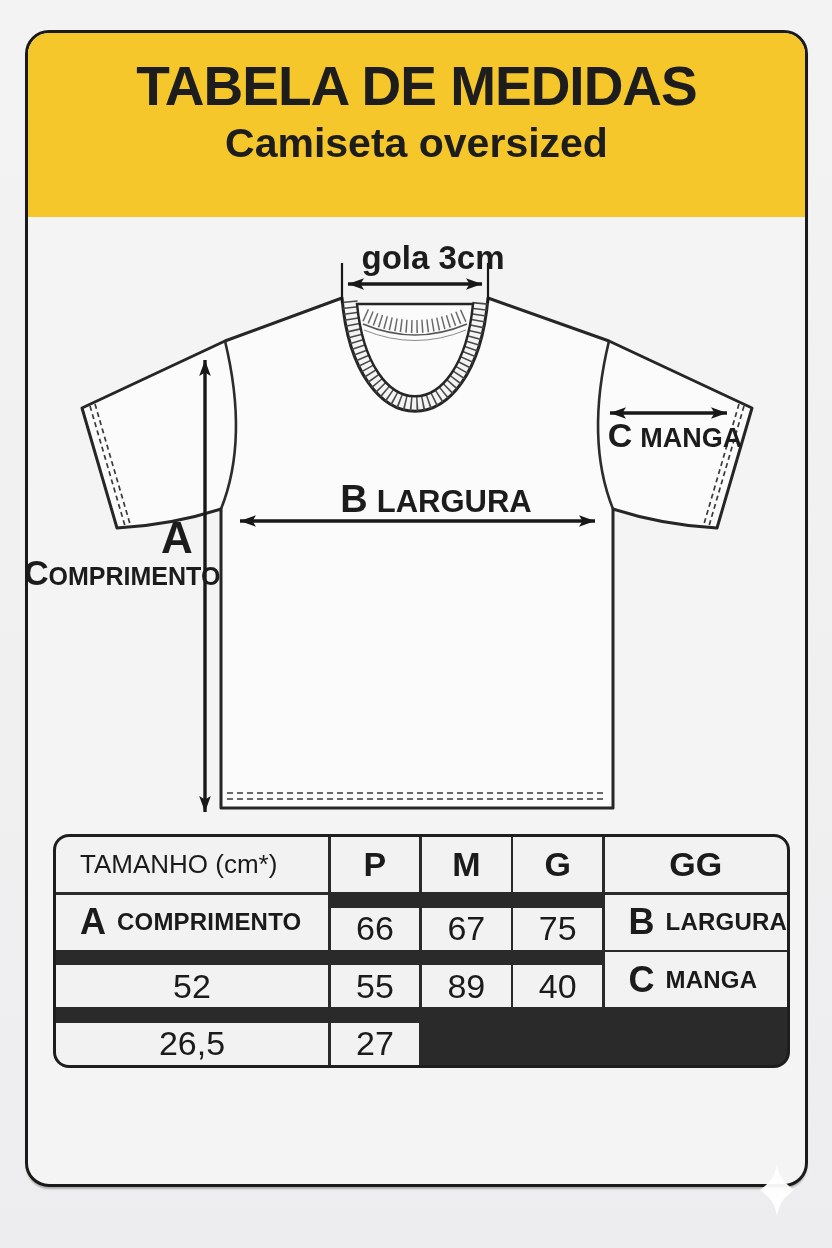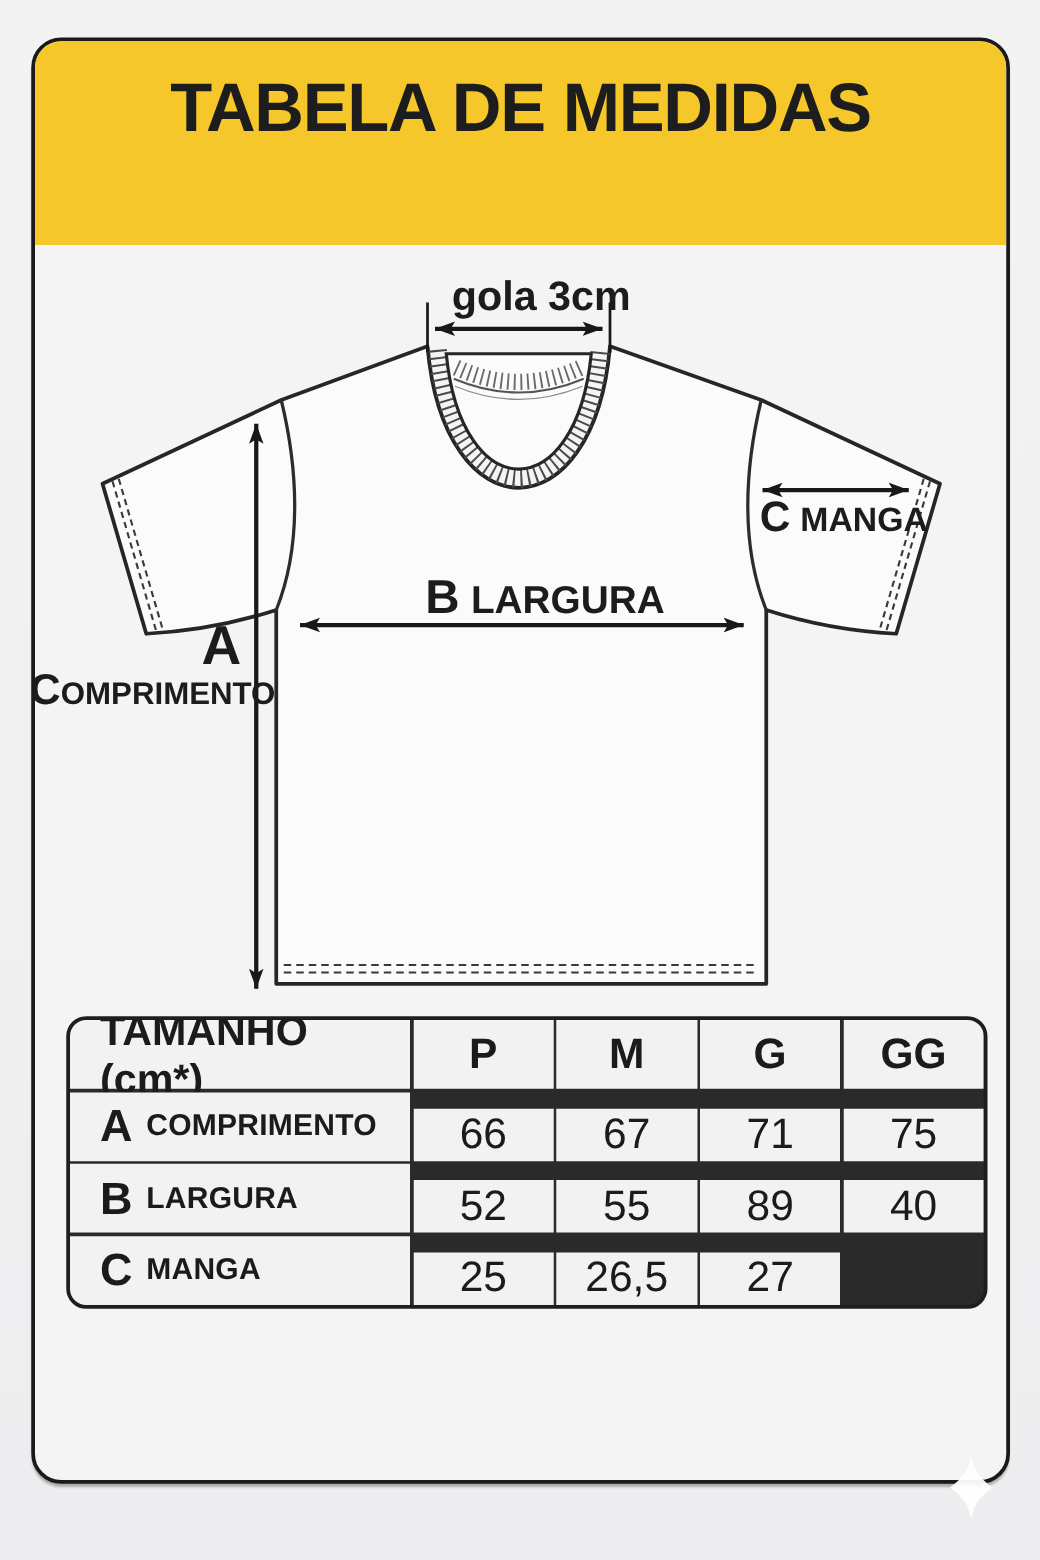--- a/index.html
+++ b/index.html
@@ -8,21 +8,21 @@
     background:linear-gradient(180deg,#f4f3f4 0%,#f1f0f1 55%,#edecee 100%);
     font-family:"Liberation Sans", sans-serif;
     position:relative;overflow:hidden;color:#1c1c1c;
   }
   .card{
     position:absolute;left:25px;top:30px;width:777px;height:1151px;
     background:#f5f4f5;border:3px solid #1a1a1a;border-radius:24px;
     overflow:hidden;box-shadow:0 3px 2px -1px rgba(0,0,0,.28);
   }
   .card-header{
-    height:163px;background:#F6C72B;
+    height:184px;background:#F6C72B;
     display:flex;flex-direction:column;align-items:center;justify-content:flex-start;
   }
   .card-header h1{
     margin:26px 0 0 0;font-size:55px;font-weight:700;letter-spacing:-1px;
     color:#1d1d1d;line-height:1;
   }
   .card-header h2{
     margin:9px 0 0 0;font-size:41px;font-weight:700;color:#1d1d1d;line-height:1;
   }
   .diagram{position:relative;width:783px;height:617px;margin-left:-3px;}
@@ -44,33 +44,34 @@
     display:grid;grid-template-columns:272px repeat(4,1fr);
     grid-auto-rows:55px;gap:2.5px;
     background:#2a2a2a;border:3px solid #1e1e1e;border-radius:16px;overflow:hidden;
   }
   .t-cell{
     background:#f3f2f3;display:flex;align-items:center;justify-content:center;
     font-size:34px;color:#1b1b1b;
   }
   .t-cell.left{justify-content:flex-start;padding-left:24px;}
   .t-head .t-cell, .t-cell.head{font-weight:700;}
-  .t-cell.tamanho{font-weight:700;font-size:33px;}
+  .t-cell.tamanho{font-weight:400;font-size:26px;}
   .row-letter{font-size:36px;font-weight:700;margin-right:11px;}
   .row-label{font-size:24px;font-weight:700;letter-spacing:.2px;}
   .value{font-weight:400;margin-top:13px;}
   .sparkle{position:absolute;left:760px;top:1164px;z-index:5;opacity:.95;}
 </style>
 </head>
 <body>
 
 <div class="card">
 
   <header class="card-header">
     <h1>TABELA DE MEDIDAS</h1>
+    <h2>Camiseta oversized</h2>
   </header>
 
   <div class="diagram">
     <svg width="783" height="617" viewBox="0 0 783 617">
       <defs>
         <marker id="ah" markerUnits="userSpaceOnUse" markerWidth="18" markerHeight="14" refX="16" refY="7" orient="auto-start-reverse">
           <path d="M0,1.2 L16,7 L0,12.8 L3.5,7 Z" fill="#181818"></path>
         </marker>
         <clipPath id="collarBandClip">
           <path d="M 317,81 C 330,232 450,232 463,81 Z"></path>
@@ -147,37 +148,35 @@
     <div class="t-cell head">M</div>
     <div class="t-cell head">G</div>
     <div class="t-cell head">GG</div>
 
     <div class="t-cell left">
       <span class="row-letter">A</span>
       <span class="row-label">COMPRIMENTO</span>
     </div>
     <div class="t-cell value">66</div>
     <div class="t-cell value">67</div>
-    <div class="t-cell value">71</div>
     <div class="t-cell value">75</div>
 
     <div class="t-cell left">
       <span class="row-letter">B</span>
       <span class="row-label">LARGURA</span>
     </div>
     <div class="t-cell value">52</div>
     <div class="t-cell value">55</div>
     <div class="t-cell value">89</div>
     <div class="t-cell value">40</div>
 
     <div class="t-cell left">
       <span class="row-letter">C</span>
       <span class="row-label">MANGA</span>
     </div>
-    <div class="t-cell value">25</div>
     <div class="t-cell value">26,5</div>
     <div class="t-cell value">27</div>
   </div>
 
 </div>
 
 <div class="sparkle">
   <svg width="34" height="52" viewBox="0 0 34 52">
     <path d="M17,0 C19.5,13 23,17.5 34,26 C23,34.5 19.5,39 17,52 C14.5,39 11,34.5 0,26 C11,17.5 14.5,13 17,0 Z" fill="#ffffff"></path>
   </svg>

